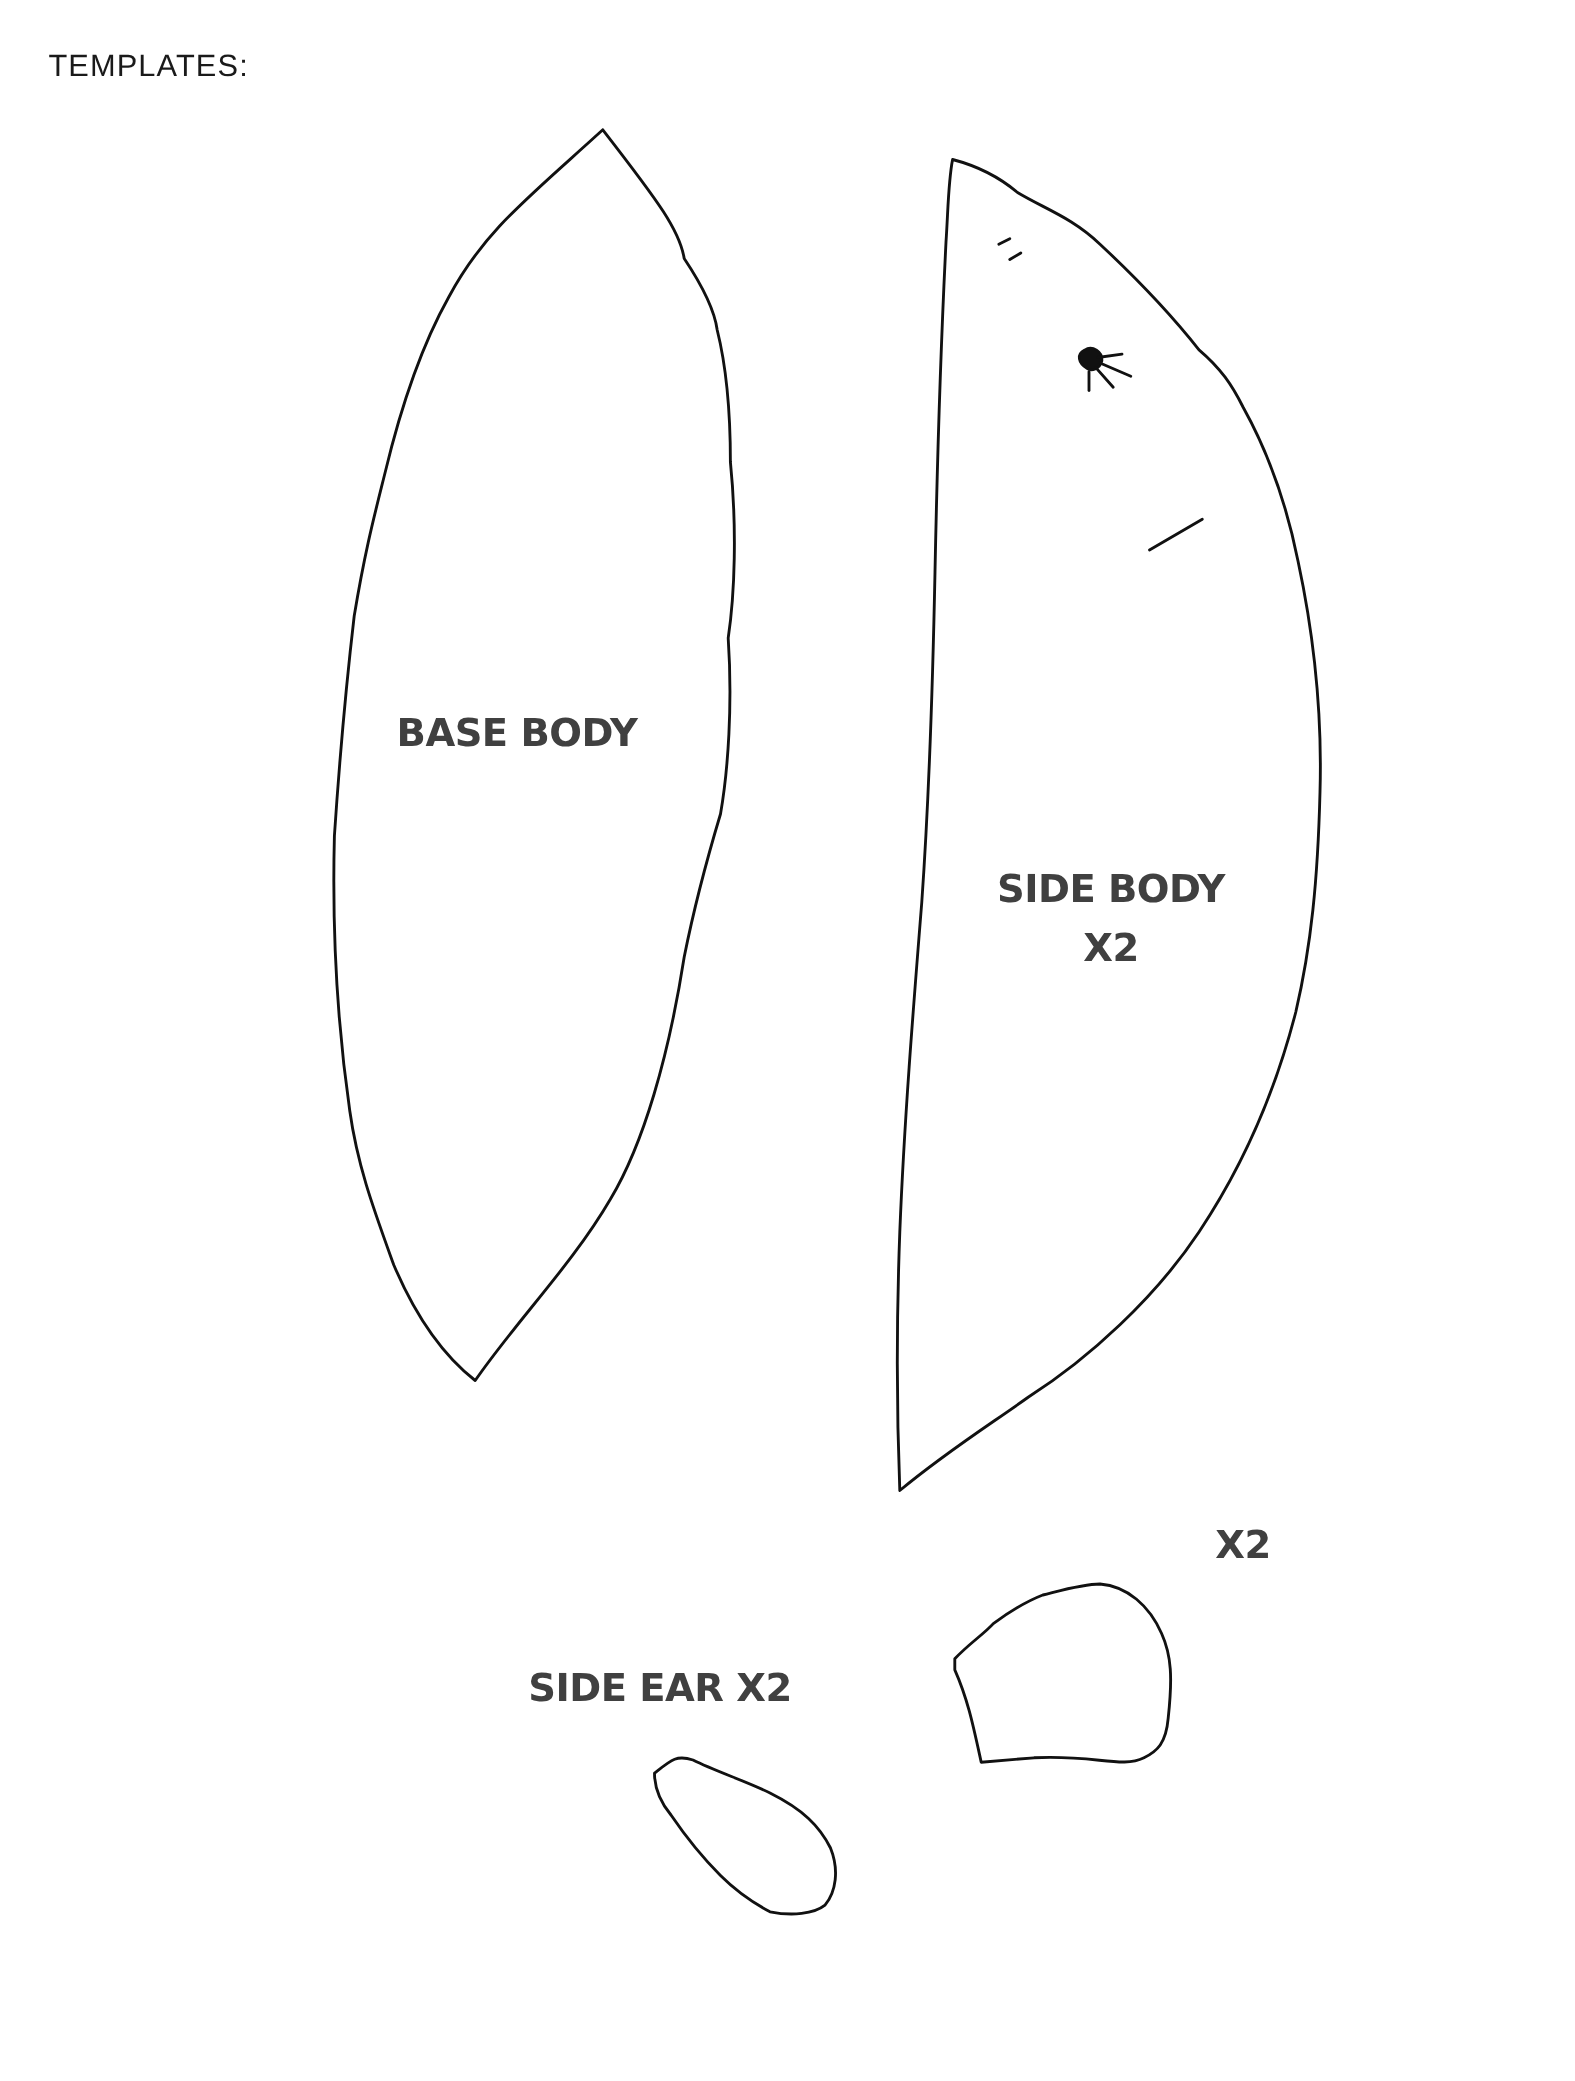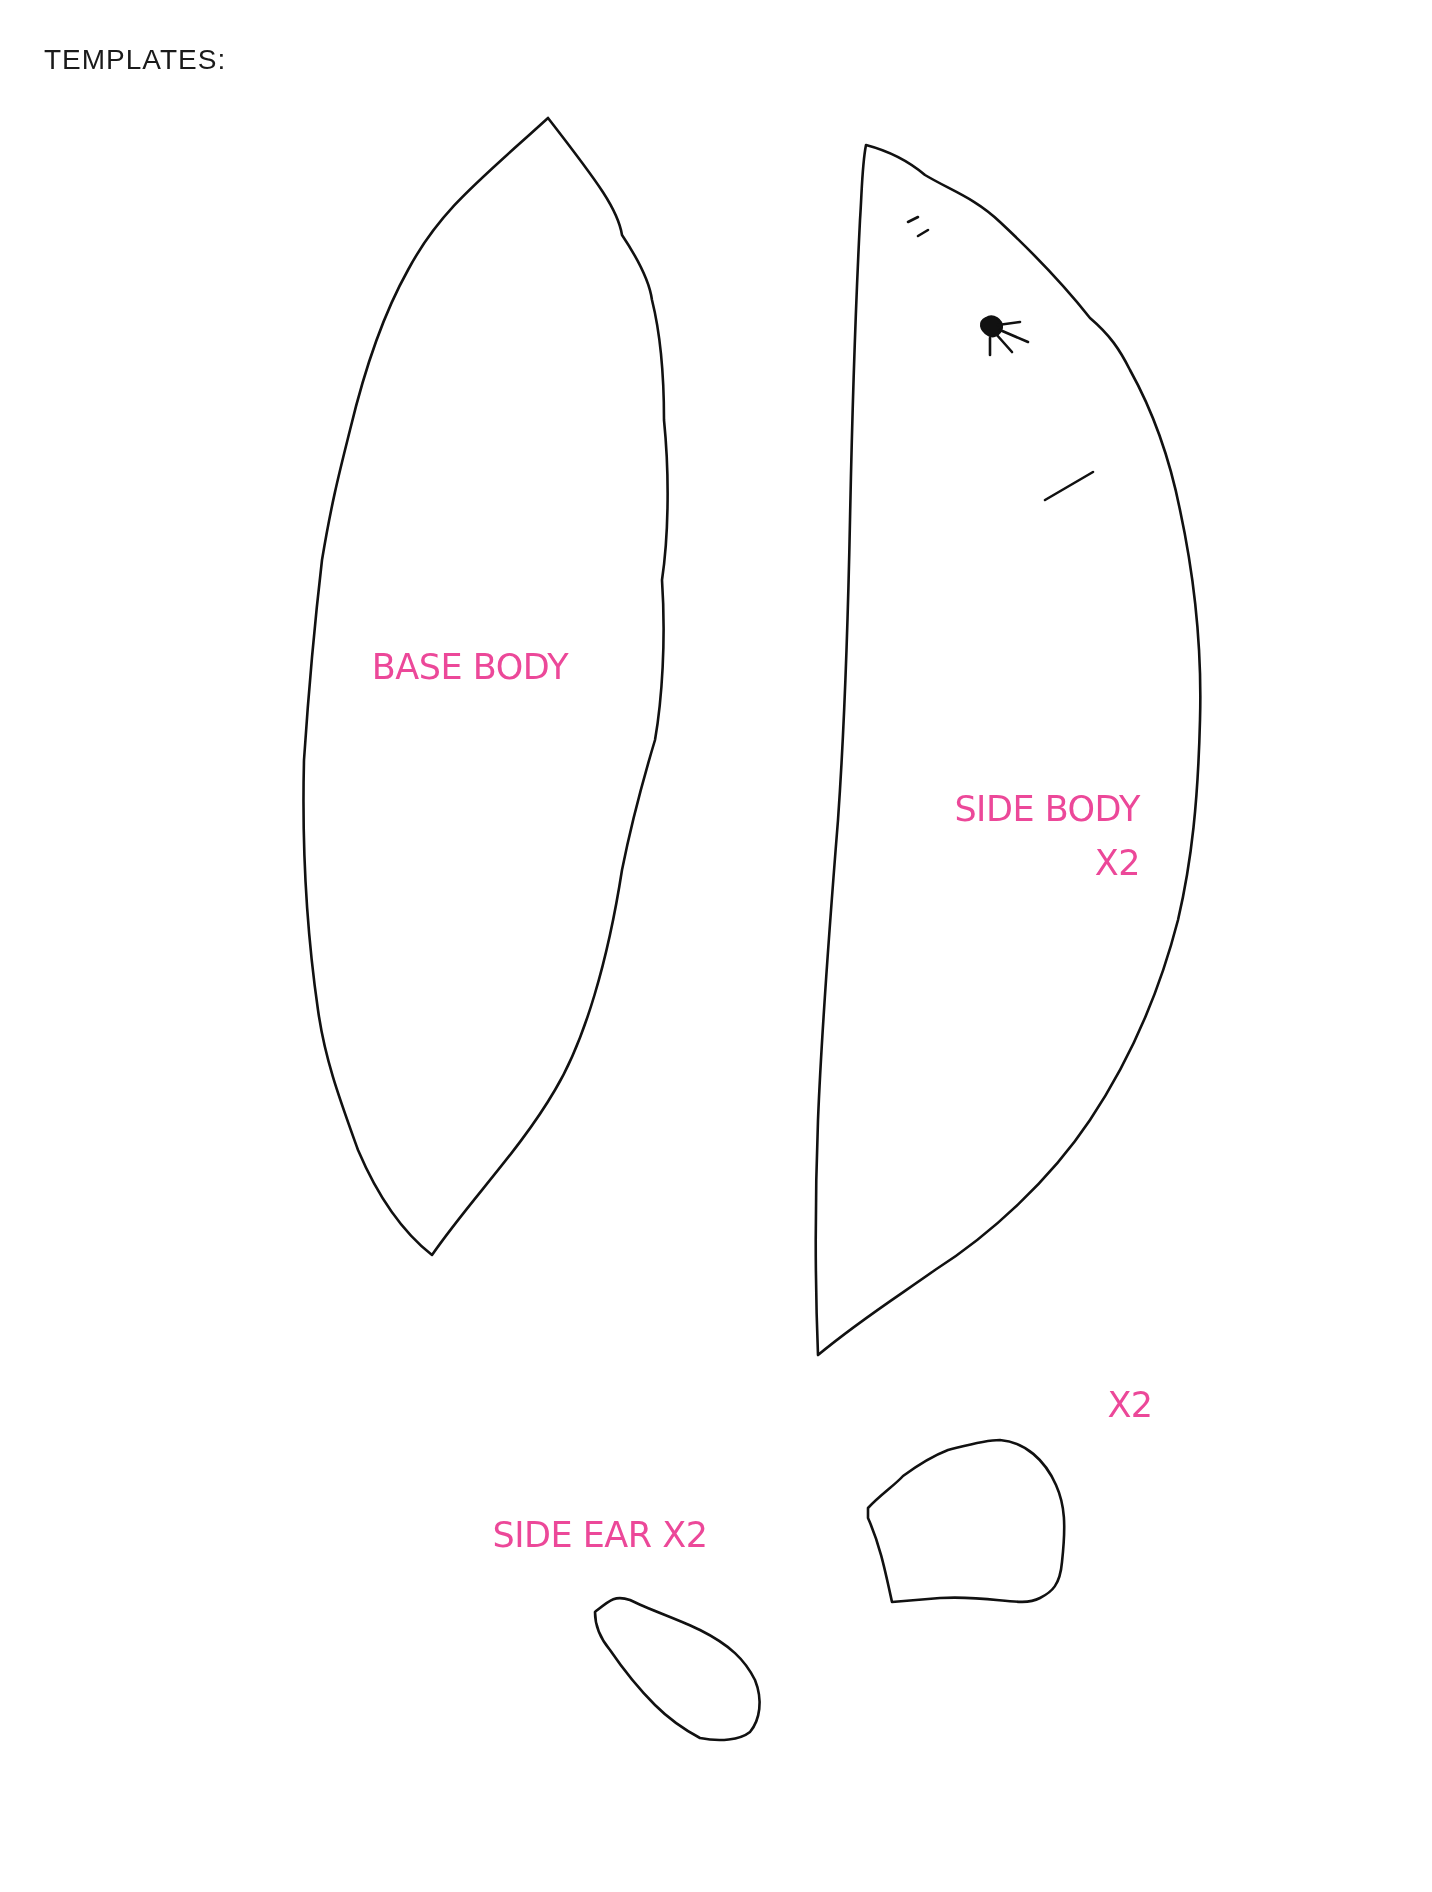--- a/index.html
+++ b/index.html
@@ -5,22 +5,22 @@
   html, body { margin: 0; padding: 0; background: #ffffff; }
   body { width: 1432px; height: 1892px; position: relative; overflow: hidden; }
   .page { position: absolute; left: 0; top: 0; width: 1432px; height: 1892px; background: #ffffff; }
   .heading {
     position: absolute; left: 44px; top: 44px;
     font-family: Liberation Sans, sans-serif;
     font-size: 28px; letter-spacing: 1px; color: #1a1a1a; font-weight: normal;
   }
   .label {
     position: absolute; font-family: "DejaVu Sans", "Liberation Sans", sans-serif;
-    font-size: 35px; color: #ec4899; text-align: center; line-height: 54px;
-    font-weight: normal; letter-spacing: -0.5px;
+    font-size: 35px; color: #404040; text-align: center; line-height: 54px;
+    font-weight: bold; letter-spacing: -0.5px;
   }
   svg.shapes { position: absolute; left: 0; top: 0; }
   svg.shapes path, svg.shapes polyline { fill: none; stroke: #111; stroke-width: 2.6; stroke-linejoin: round; stroke-linecap: round; }
 </style>
 </head>
 <body>
 
 <div class="page">
 
   <div class="heading">TEMPLATES:</div>
@@ -44,21 +44,21 @@
 
     <path d="M868,1508 C880,1495 895,1485 903,1476 C918,1465 935,1455 948,1450 C968,1445 985,1440 1000,1440 C1025,1442 1045,1460 1056,1485 C1065,1505 1066,1525 1062,1562 C1060,1585 1052,1592 1040,1598 C1020,1608 995,1595 940,1598 L892,1602 C885,1570 880,1545 868,1518 Z"></path>
 
     <path d="M595,1612 C610,1600 615,1595 630,1600 C650,1610 680,1620 700,1630 C730,1645 745,1660 755,1680 C763,1700 760,1720 750,1732 C740,1740 720,1742 700,1738 C685,1730 670,1720 655,1705 C640,1690 625,1672 610,1650 C600,1638 595,1625 595,1612 Z"></path>
   </svg>
 
   <div class="label" style="left:340px; top:640px; width:260px;">
     <div>BASE BODY</div>
   </div>
 
-  <div class="label" style="left:880px; top:782px; width:260px;text-align:right;">
+  <div class="label" style="left:880px; top:782px; width:260px;">
     <div>SIDE BODY</div>
     <div>X2</div>
   </div>
 
   <div class="label" style="left:1000px; top:1378px; width:260px;">
     <div>X2</div>
   </div>
 
   <div class="label" style="left:460px; top:1508px; width:280px;">
     <div>SIDE EAR X2</div>

